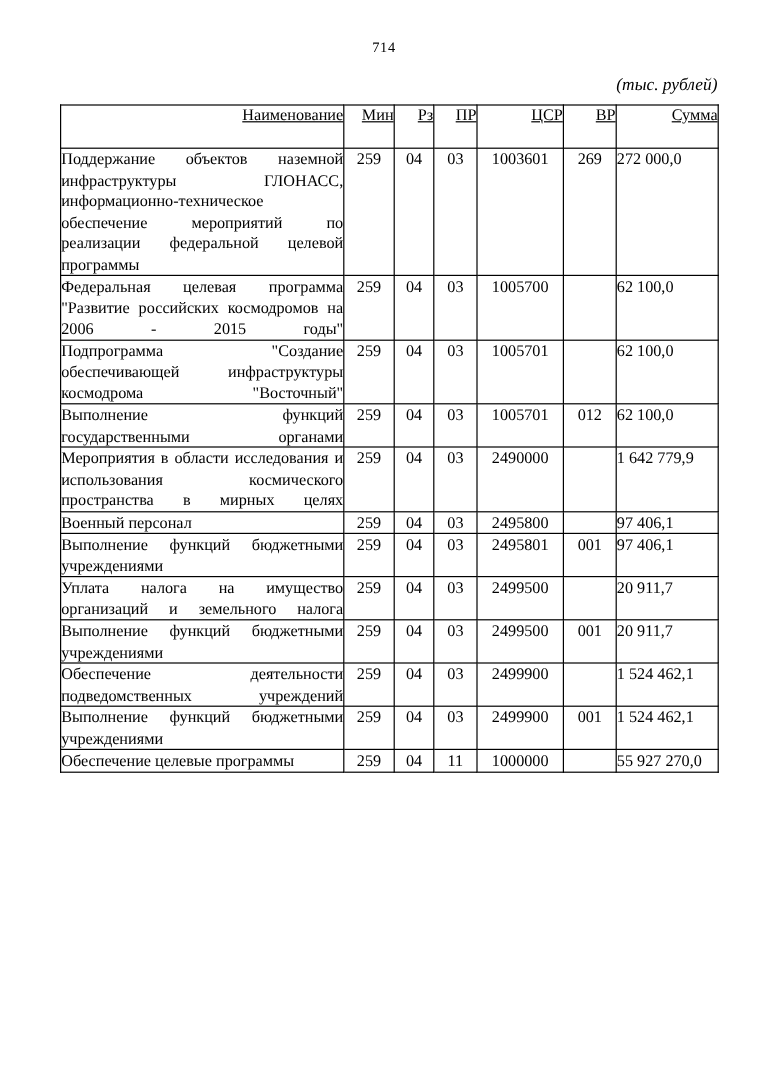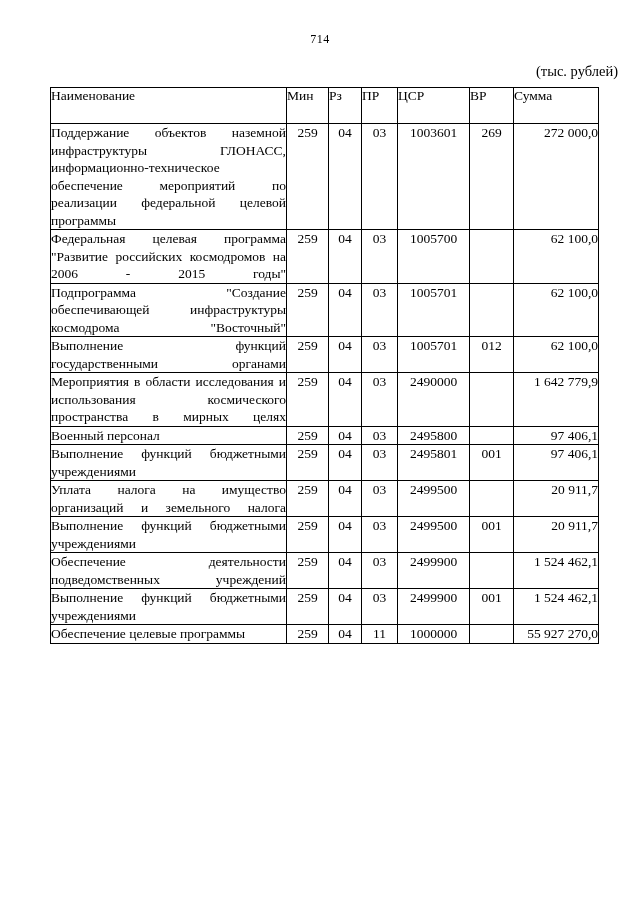--- a/index.html
+++ b/index.html
@@ -22,42 +22,44 @@
   }
   .page-number {
     text-align: center;
     font-size: 12px;
     margin-top: 32px;
     letter-spacing: 0.5px;
   }
   .units-line {
     text-align: right;
     font-size: 14.5px;
-    padding-right: 22px;
+    padding-right: 42px;
     margin-top: 16px;
+    font-style: italic;
   }
   table.budget {
     border-collapse: collapse;
     margin-left: 50px;
     margin-top: 7px;
     width: 548px;
     table-layout: fixed;
   }
   table.budget td, table.budget th {
     border: 1px solid #000000;
     vertical-align: top;
     font-weight: normal;
     font-size: 13.5px;
     padding: 0;
   }
   thead th {
-    text-align: left;
+    text-align: right;
     height: 35px;
     vertical-align: middle;
     font-size: 14px;
+    text-decoration: underline;
   }
   .col-name   { width: 236px; }
   .col-min    { width: 42px; }
   .col-rz     { width: 33px; }
   .col-pr     { width: 36px; }
   .col-csr    { width: 72px; }
   .col-vr     { width: 44px; }
   .col-sum    { width: 85px; }
 
   td.name {
@@ -72,21 +74,21 @@
     text-align-last: left;
   }
   td.num {
     text-align: center;
     padding: 4px 2px 3px 2px;
     vertical-align: bottom;
     line-height: 17.5px;
     white-space: nowrap;
   }
   td.sum {
-    text-align: right;
+    text-align: left;
     padding: 4px 8px 3px 4px;
     vertical-align: bottom;
     line-height: 17.5px;
     white-space: nowrap;
   }
   tbody tr td {
     border-top: none;
     border-bottom: none;
   }
   tbody tr:first-child td {

